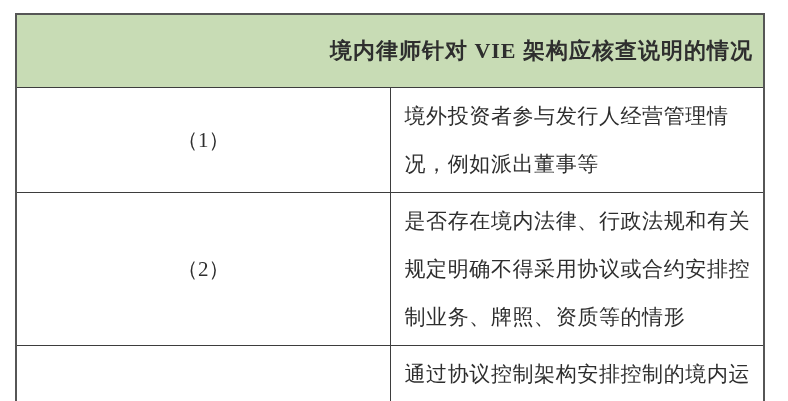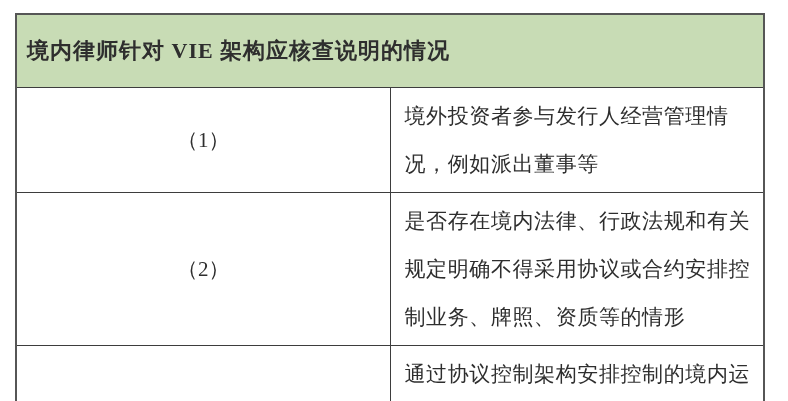--- a/index.html
+++ b/index.html
@@ -39,21 +39,21 @@
     border: 1px solid var(--border-inner);
   }
   table.vie-table {
     border: 2px solid var(--border-outer);
   }
   th.table-header {
     height: 73px;
     background: var(--header-bg);
     font-size: 22px;
     font-weight: bold;
-    text-align: left;
+    text-align: right;
     vertical-align: middle;
     letter-spacing: 1px;
     padding: 0 10px;
   }
   td.num-cell {
     width: 75px;
     text-align: center;
     vertical-align: middle;
     font-size: 21px;
     padding: 0;

